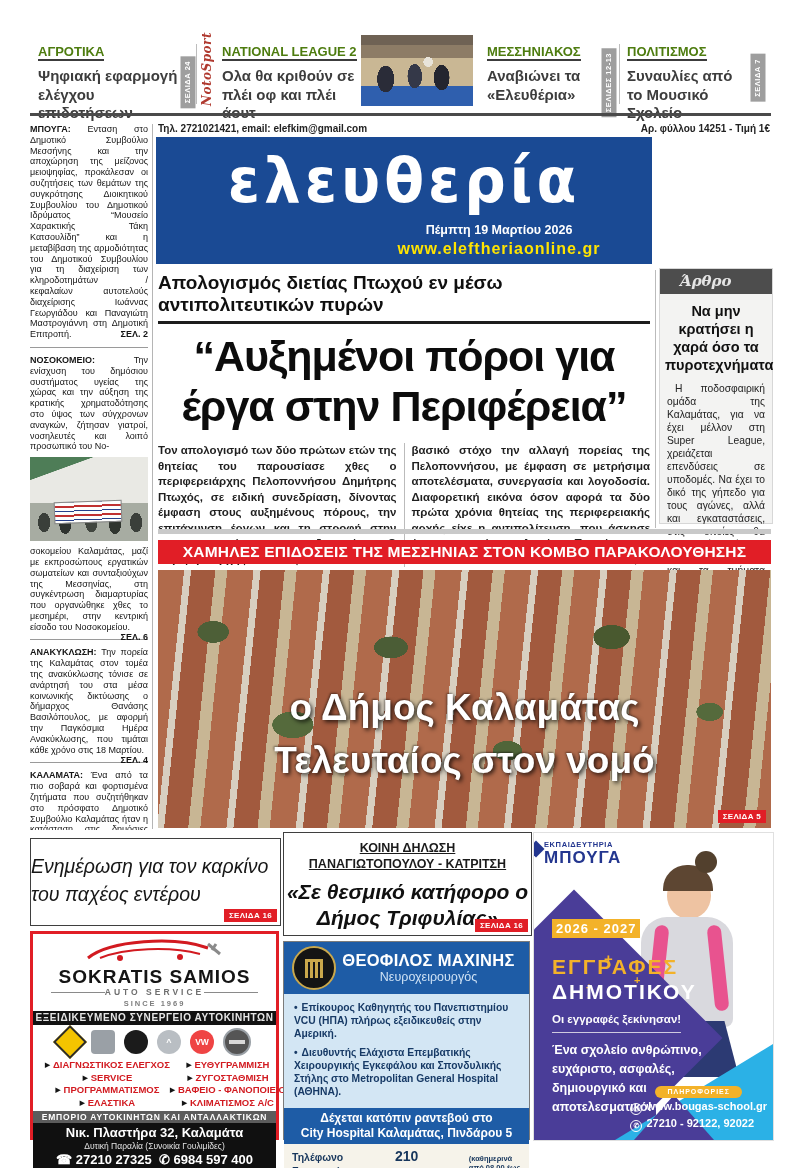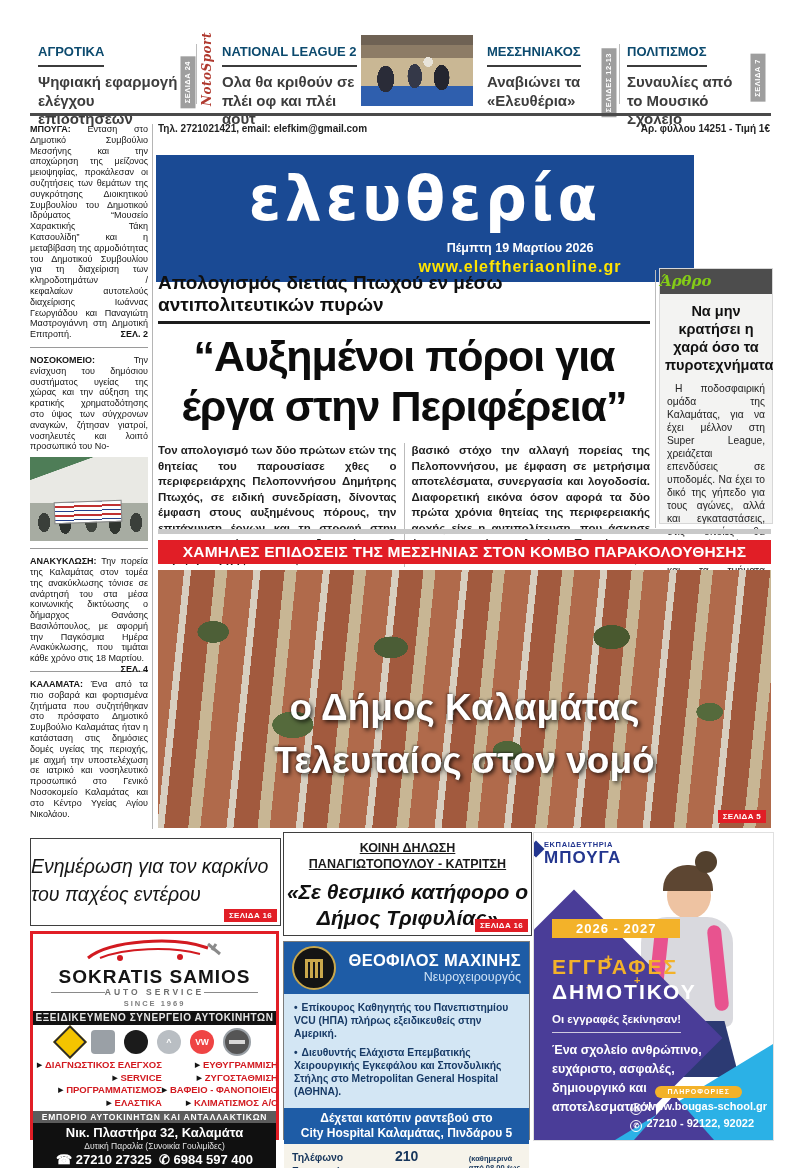--- a/index.html
+++ b/index.html
@@ -1,22 +1,22 @@
 <!DOCTYPE html>
 <html><head>
 <meta charset="utf-8">
 <style>
   html,body{margin:0;padding:0}
   body{width:800px;height:1168px;position:relative;background:#fff;overflow:hidden;
        font-family:"Liberation Sans",sans-serif;color:#1a1a1a}
   .abs{position:absolute}
 
   
-  .strip-head{font:700 13px/1.1 "Liberation Sans",sans-serif;color:#0c4a6e;
-              border-bottom:2px solid #3c3c3c;display:inline-block;padding-bottom:6px}
+  .strip-head{font:700 13px/1.1 "Liberation Sans",sans-serif;color:#4d7c0f;
+              border-bottom:2px solid #3c3c3c;display:inline-block;padding-bottom:0}
   .strip-text{font:700 15px/1.22 "Liberation Sans",sans-serif;color:#3d3d3d;margin-top:6px}
   .vtag{writing-mode:vertical-rl;transform:rotate(180deg);background:#9e9e9e;color:#fff;
         font:700 7.5px/1.4 "Liberation Sans",sans-serif;padding:5px 2px;letter-spacing:.5px}
   .vline{border-left:1px solid #bdbdbd}
   .noto{writing-mode:vertical-rl;transform:rotate(180deg);color:#b03a30;
         font:italic 700 12px "DejaVu Serif",serif;letter-spacing:.5px}
   .bball{background:
      radial-gradient(14px 22px at 22% 62%,#2a2c38 60%,transparent 61%),
      radial-gradient(12px 20px at 48% 58%,#343848 60%,transparent 61%),
      radial-gradient(13px 21px at 72% 60%,#23252f 60%,transparent 61%),
@@ -57,22 +57,22 @@
   .bodycols{display:flex;margin-top:12px}
   .bodycols .col{width:240px;font:700 11.5px/15.5px "Liberation Sans",sans-serif;
                  text-align:justify;color:#1f1f1f}
   .bodycols .col+.col{margin-left:7px;padding-left:7px;border-left:1px solid #bbb}
   .redsq{display:inline-block;width:8px;height:8px;background:#e11e26;margin:0 4px 0 8px}
   .pagesref{font:700 11.5px/15.5px "Liberation Sans",sans-serif;float:right}
   .midrule{background:#c9c9c9}
 
   
   .arthro{background:#f3f3f2;border:1px solid #d7d7d7}
-  .arthro-head{background:#4d4d4d;color:#84cc16;font:italic 700 15px/1 "DejaVu Serif",serif;
-               padding:5px 0}
+  .arthro-head{background:#4d4d4d;color:#e5e5e5;font:italic 700 15px/1 "DejaVu Serif",serif;
+               padding:5px 20px}
   .arthro-title{font:700 14.5px/1.25 "Liberation Sans",sans-serif;text-align:center;
                 color:#111;margin:8px 5px 0}
   .arthro-body{font:400 10.3px/13px "Liberation Sans",sans-serif;text-align:justify;
                color:#222;margin:7px 7px 0;text-indent:8px}
   .arthro-page{font:700 10px/1 "Liberation Sans",sans-serif;text-align:right;margin:8px 7px 0;
                border-top:1px solid #9a9a9a;padding:5px 0 8px}
 
   
   .redbanner{background:#e11e26;color:#fff;font:700 15.5px/24px "Liberation Sans",sans-serif;
              text-align:center;letter-spacing:.2px}
@@ -102,41 +102,41 @@
   .samios{border:3px solid #e11e26;background:#fff;text-align:center}
   .sam-name{font:800 19px/1 "Liberation Sans",sans-serif;color:#141414;letter-spacing:1px;margin-top:1px}
   .sam-sub{display:flex;align-items:center;justify-content:center;gap:0;margin-top:2px}
   .sam-sub .ln{width:54px;border-top:1px solid #8a8a8a;position:relative}
   .sam-sub span{font:700 8.5px/1 "Liberation Sans",sans-serif;color:#6e6e6e;letter-spacing:3px}
   .sam-since{font:700 7.5px/1 "Liberation Sans",sans-serif;color:#7d7d7d;letter-spacing:2px;margin-top:3px}
   .sam-ban1{background:#121212;color:#e6e6e6;font:700 10px/14px "Liberation Sans",sans-serif;
             letter-spacing:.6px;margin-top:4px}
   .sam-brands{display:flex;justify-content:center;gap:9px;align-items:center;margin-top:4px;height:26px}
   .blogo{width:24px;height:24px;border-radius:50%;display:flex;align-items:center;justify-content:center}
-  .sam-services{display:flex;text-align:right;margin:4px 4px 0}
+  .sam-services{display:flex;text-align:center;margin:4px 12px 0}
   .sam-services ul{list-style:none;margin:0;padding:0;flex:1}
   .sam-services li{font:700 9.5px/12.5px "Liberation Sans",sans-serif;color:#d21a20;white-space:nowrap}
   .sam-services li::before{content:"▶";color:#141414;font-size:6.5px;margin-right:3px;vertical-align:1px}
   .sam-ban2{background:#5c5c5c;color:#fff;font:700 8.5px/12px "Liberation Sans",sans-serif;
             letter-spacing:.8px;margin-top:2px}
   .sam-footer{background:#101010;color:#fff;padding:3px 2px 4px}
   .sam-addr{font:700 13px/1.15 "Liberation Sans",sans-serif}
   .sam-addr2{font:400 8.5px/1.2 "Liberation Sans",sans-serif;color:#e3e3e3}
   .sam-phones{font:700 13px/1.25 "Liberation Sans",sans-serif;margin-top:1px}
 
   
   .machinis{border:1px solid #7b7b7b;background:#d3e6f4}
   .mac-head{background:#1e5ca6;height:52px;display:flex;align-items:center;padding:0 8px}
   .mac-seal{width:40px;height:40px;border-radius:50%;background:#141414;border:2px solid #caa84c;
             display:flex;align-items:center;justify-content:center;flex:0 0 auto}
   .mac-seal i{display:block;width:18px;height:16px;background:
       linear-gradient(90deg,#caa84c 0 3px,transparent 3px 5px,#caa84c 5px 8px,transparent 8px 10px,
                       #caa84c 10px 13px,transparent 13px 15px,#caa84c 15px 18px);
       border-top:3px solid #caa84c}
-  .mac-names{flex:1;text-align:right}
+  .mac-names{flex:1;text-align:center}
   .mac-name{font:700 16.5px/1.1 "Liberation Sans",sans-serif;color:#fff;letter-spacing:.3px}
   .mac-spec{font:400 12.5px/1.2 "Liberation Sans",sans-serif;color:#cfe2f5}
   .mac-body{padding:7px 10px 4px}
   .mac-body p{margin:0 0 6px;font:600 10.3px/13px "Liberation Sans",sans-serif;color:#173a66;text-align:left}
   .mac-body p::before{content:"•";margin-right:4px}
   .mac-ban{background:#1e5ca6;color:#fff;font:700 12px/15px "Liberation Sans",sans-serif;
            text-align:center;padding:3px 2px}
   .mac-foot{background:#f6f3ea;padding:4px 8px 5px;color:#17365c}
   .mac-row{display:flex;align-items:baseline;gap:5px}
   .mac-lbl{font:600 10.5px/1.3 "Liberation Sans",sans-serif}
@@ -165,21 +165,21 @@
             background:#2c3a73;clip-path:polygon(14% 0,86% 0,100% 100%,0 100%)}
   .bg-diamond{position:absolute;left:-65px;top:100px;width:210px;height:210px;background:#4a3d98;
               transform:rotate(45deg);z-index:4}
   .bg-rect{position:absolute;left:0;top:200px;width:122px;height:107px;background:#4a3d98;z-index:4}
   .bg-tri{position:absolute;left:100px;top:262px;width:80px;height:45px;background:#4a3d98;z-index:6;
           clip-path:polygon(50% 0,100% 100%,0 100%)}
   .bg-cyan{position:absolute;right:0;bottom:0;width:158px;height:96px;background:#2bb1e6;z-index:5;
            clip-path:polygon(100% 0,100% 100%,0 100%)}
   .bg-content{position:absolute;left:18px;top:86px;z-index:7;width:150px}
   .bg-years{display:inline-block;background:#f3b229;color:#fff;font:800 13px/1 "Liberation Sans",sans-serif;
-            padding:3px 24px;letter-spacing:1px}
+            padding:3px 4px;letter-spacing:1px}
   .bg-t1{font:800 21px/1.2 "Liberation Sans",sans-serif;color:#f3b229;letter-spacing:2px;margin-top:16px}
   .bg-t2{font:800 21px/1.2 "Liberation Sans",sans-serif;color:#fff;letter-spacing:2px}
   .bg-sub{font:600 11.5px/1.3 "Liberation Sans",sans-serif;color:#fdfdfd;margin-top:8px;
           padding-bottom:5px;border-bottom:1px solid #cfcadf;display:inline-block}
   .bg-par{font:600 12.5px/1.5 "Liberation Sans",sans-serif;color:#fff;margin-top:8px}
   .bg-info{position:absolute;right:6px;bottom:8px;z-index:7;text-align:center}
   .bg-pill{display:inline-block;background:#f3b229;color:#fff;font:700 7px/1 "Liberation Sans",sans-serif;
            padding:2.5px 12px;border-radius:7px;letter-spacing:1px}
   .bg-site,.bg-tel{font:700 11px/1.5 "Liberation Sans",sans-serif;color:#fff;text-align:left}
   .bg-ic{display:inline-block;width:10px;height:10px;border:1px solid #fff;border-radius:50%;
@@ -209,39 +209,41 @@
 <div class="abs vline" style="left:619px;top:44px;height:60px"></div>
 <div class="abs" style="left:627px;top:42px;width:120px">
   <div class="strip-head">ΠΟΛΙΤΙΣΜΟΣ</div>
   <div class="strip-text">Συναυλίες από το Μουσικό Σχολείο</div>
 </div>
 <div class="abs vtag" style="left:751px;top:54px">ΣΕΛΙΔΑ 7</div>
 <div class="abs toprule" style="left:30px;top:113px;width:741px;height:3px"></div>
 
 <div class="abs contact" style="left:158px;top:123px">Τηλ. 2721021421, email: elefkim@gmail.com</div>
 <div class="abs contact" style="right:30px;top:123px">Αρ. φύλλου 14251 - Τιμή 1€</div>
-<div class="abs masthead" style="left:156px;top:155px;width:538px;height:127px">
+<div class="abs masthead" style="left:156px;top:137px;width:496px;height:127px">
   <div class="abs mh-logo" style="left:0;right:0;top:14px">ελευθερία</div>
   <div class="abs mh-date" style="left:190px;right:0;bottom:26px">Πέμπτη 19 Μαρτίου 2026</div>
   <div class="abs mh-url" style="left:190px;right:0;bottom:6px">www.eleftheriaonline.gr</div>
 </div>
 
 <div class="abs sidebar" style="left:30px;top:124px;width:118px;height:706px;overflow:hidden">
   <div>
     <p><b class="sb-title">ΜΠΟΥΓΑ:</b>
        <span>Ενταση στο Δημοτικό Συμβούλιο Μεσσήνης και την αποχώρηση της μείζονος μειοψηφίας, προκάλεσαν οι συζητήσεις των θεμάτων της συγκρότησης Διοικητικού Συμβουλίου του Δημοτικού Ιδρύματος “Μουσείο Χαρακτικής Τάκη Κατσουλίδη” και η μεταβίβαση της αρμοδιότητας του Δημοτικού Συμβουλίου για τη διαχείριση των κληροδοτημάτων / κεφαλαίων αυτοτελούς διαχείρισης Ιωάννας Γεωργιάδου και Παναγιώτη Μαστρογιάννη στη Δημοτική Επιτροπή.</span>
        <b class="sb-page">ΣΕΛ. 2</b></p>
   </div>
   <div class="sb-rule"></div>
   <div>
     <p><b class="sb-title">ΝΟΣΟΚΟΜΕΙΟ:</b>
        <span>Την ενίσχυση του δημόσιου συστήματος υγείας της χώρας και την αύξηση της κρατικής χρηματοδότησης στο ύψος των σύγχρονων αναγκών, ζήτησαν γιατροί, νοσηλευτές και λοιπό προσωπικό του Νο-</span></p>
     <div class="sb-photo">
       <div class="sb-banner"></div>
     </div>
+    <p><span>σοκομείου Καλαμάτας, μαζί με εκπροσώπους εργατικών σωματείων και συνταξιούχων της Μεσσηνίας, στη συγκέντρωση διαμαρτυρίας που οργανώθηκε χθες το μεσημέρι, στην κεντρική είσοδο του Νοσοκομείου.</span>
+       <b class="sb-page">ΣΕΛ. 6</b></p>
   </div>
   <div class="sb-rule"></div>
   <div>
     <p><b class="sb-title">ΑΝΑΚΥΚΛΩΣΗ:</b>
        <span>Την πορεία της Καλαμάτας στον τομέα της ανακύκλωσης τόνισε σε ανάρτησή του στα μέσα κοινωνικής δικτύωσης ο δήμαρχος Θανάσης Βασιλόπουλος, με αφορμή την Παγκόσμια Ημέρα Ανακύκλωσης, που τιμάται κάθε χρόνο στις 18 Μαρτίου.</span>
        <b class="sb-page">ΣΕΛ. 4</b></p>
   </div>
   <div class="sb-rule"></div>
   <div>
     <p><b class="sb-title">ΚΑΛΑΜΑΤΑ:</b>

